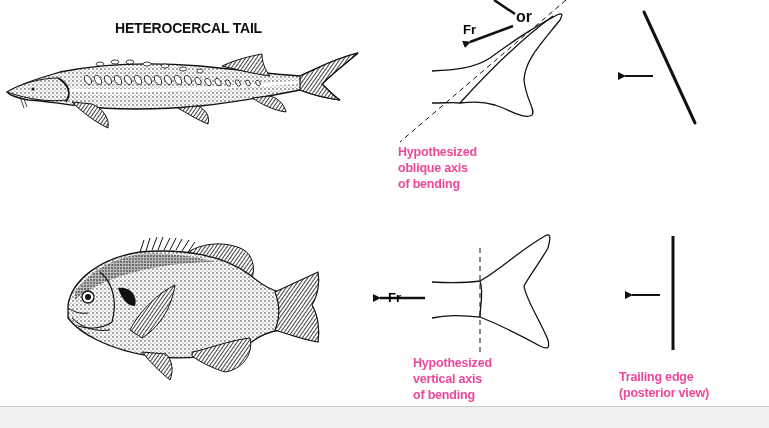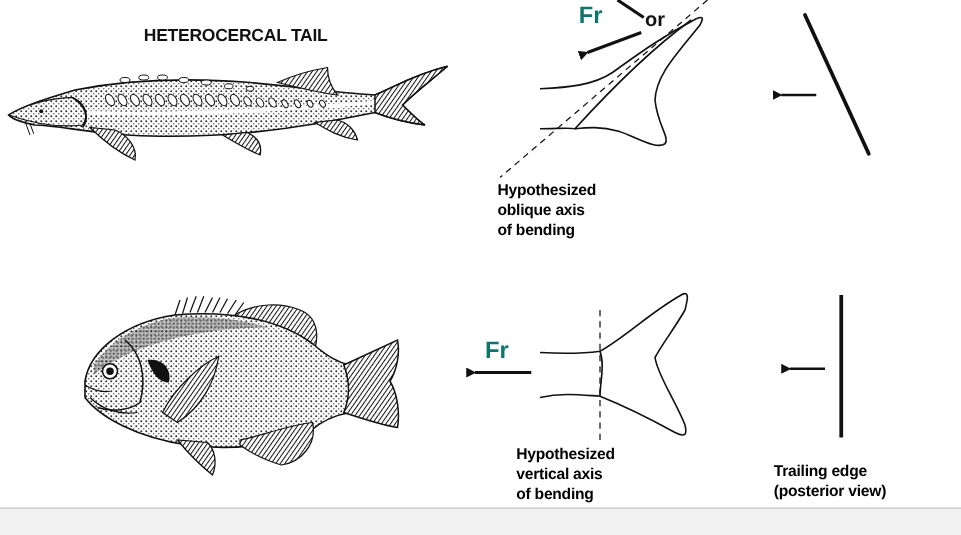--- a/index.html
+++ b/index.html
@@ -11,24 +11,24 @@
   .figure { position: absolute; left: 0; top: 0; width: 769px; height: 406px; background: #ffffff; }
   .bottom-bar {
     position: absolute; left: 0; top: 406px; width: 769px; height: 22px;
     background: #f1f1f1; border-top: 1px solid #c6c9cc; box-sizing: border-box;
   }
   .title {
     position: absolute; font-weight: bold; font-size: 14px; color: #111;
     letter-spacing: -0.2px; white-space: nowrap;
   }
   .label {
-    position: absolute; font-weight: bold; font-size: 12.5px; color: #000000;
+    position: absolute; font-weight: bold; font-size: 12.5px; color: #ec4899;
     line-height: 16px; white-space: pre-line; letter-spacing: -0.2px;
   }
-  .fr { position: absolute; font-weight: bold; font-size: 19px; color: #0f766e; }
+  .fr { position: absolute; font-weight: bold; font-size: 13px; color: #000000; margin-top: 20px; }
   .or { position: absolute; font-weight: bold; font-size: 16px; color: #111; }
   svg.layer { position: absolute; left: 0; top: 0; }
 </style>
 </head>
 <body>
 
 <div class="figure">
 
   <div class="title" style="left:96px; top:20px;padding-left:19px;">HETEROCERCAL TAIL</div>
 

